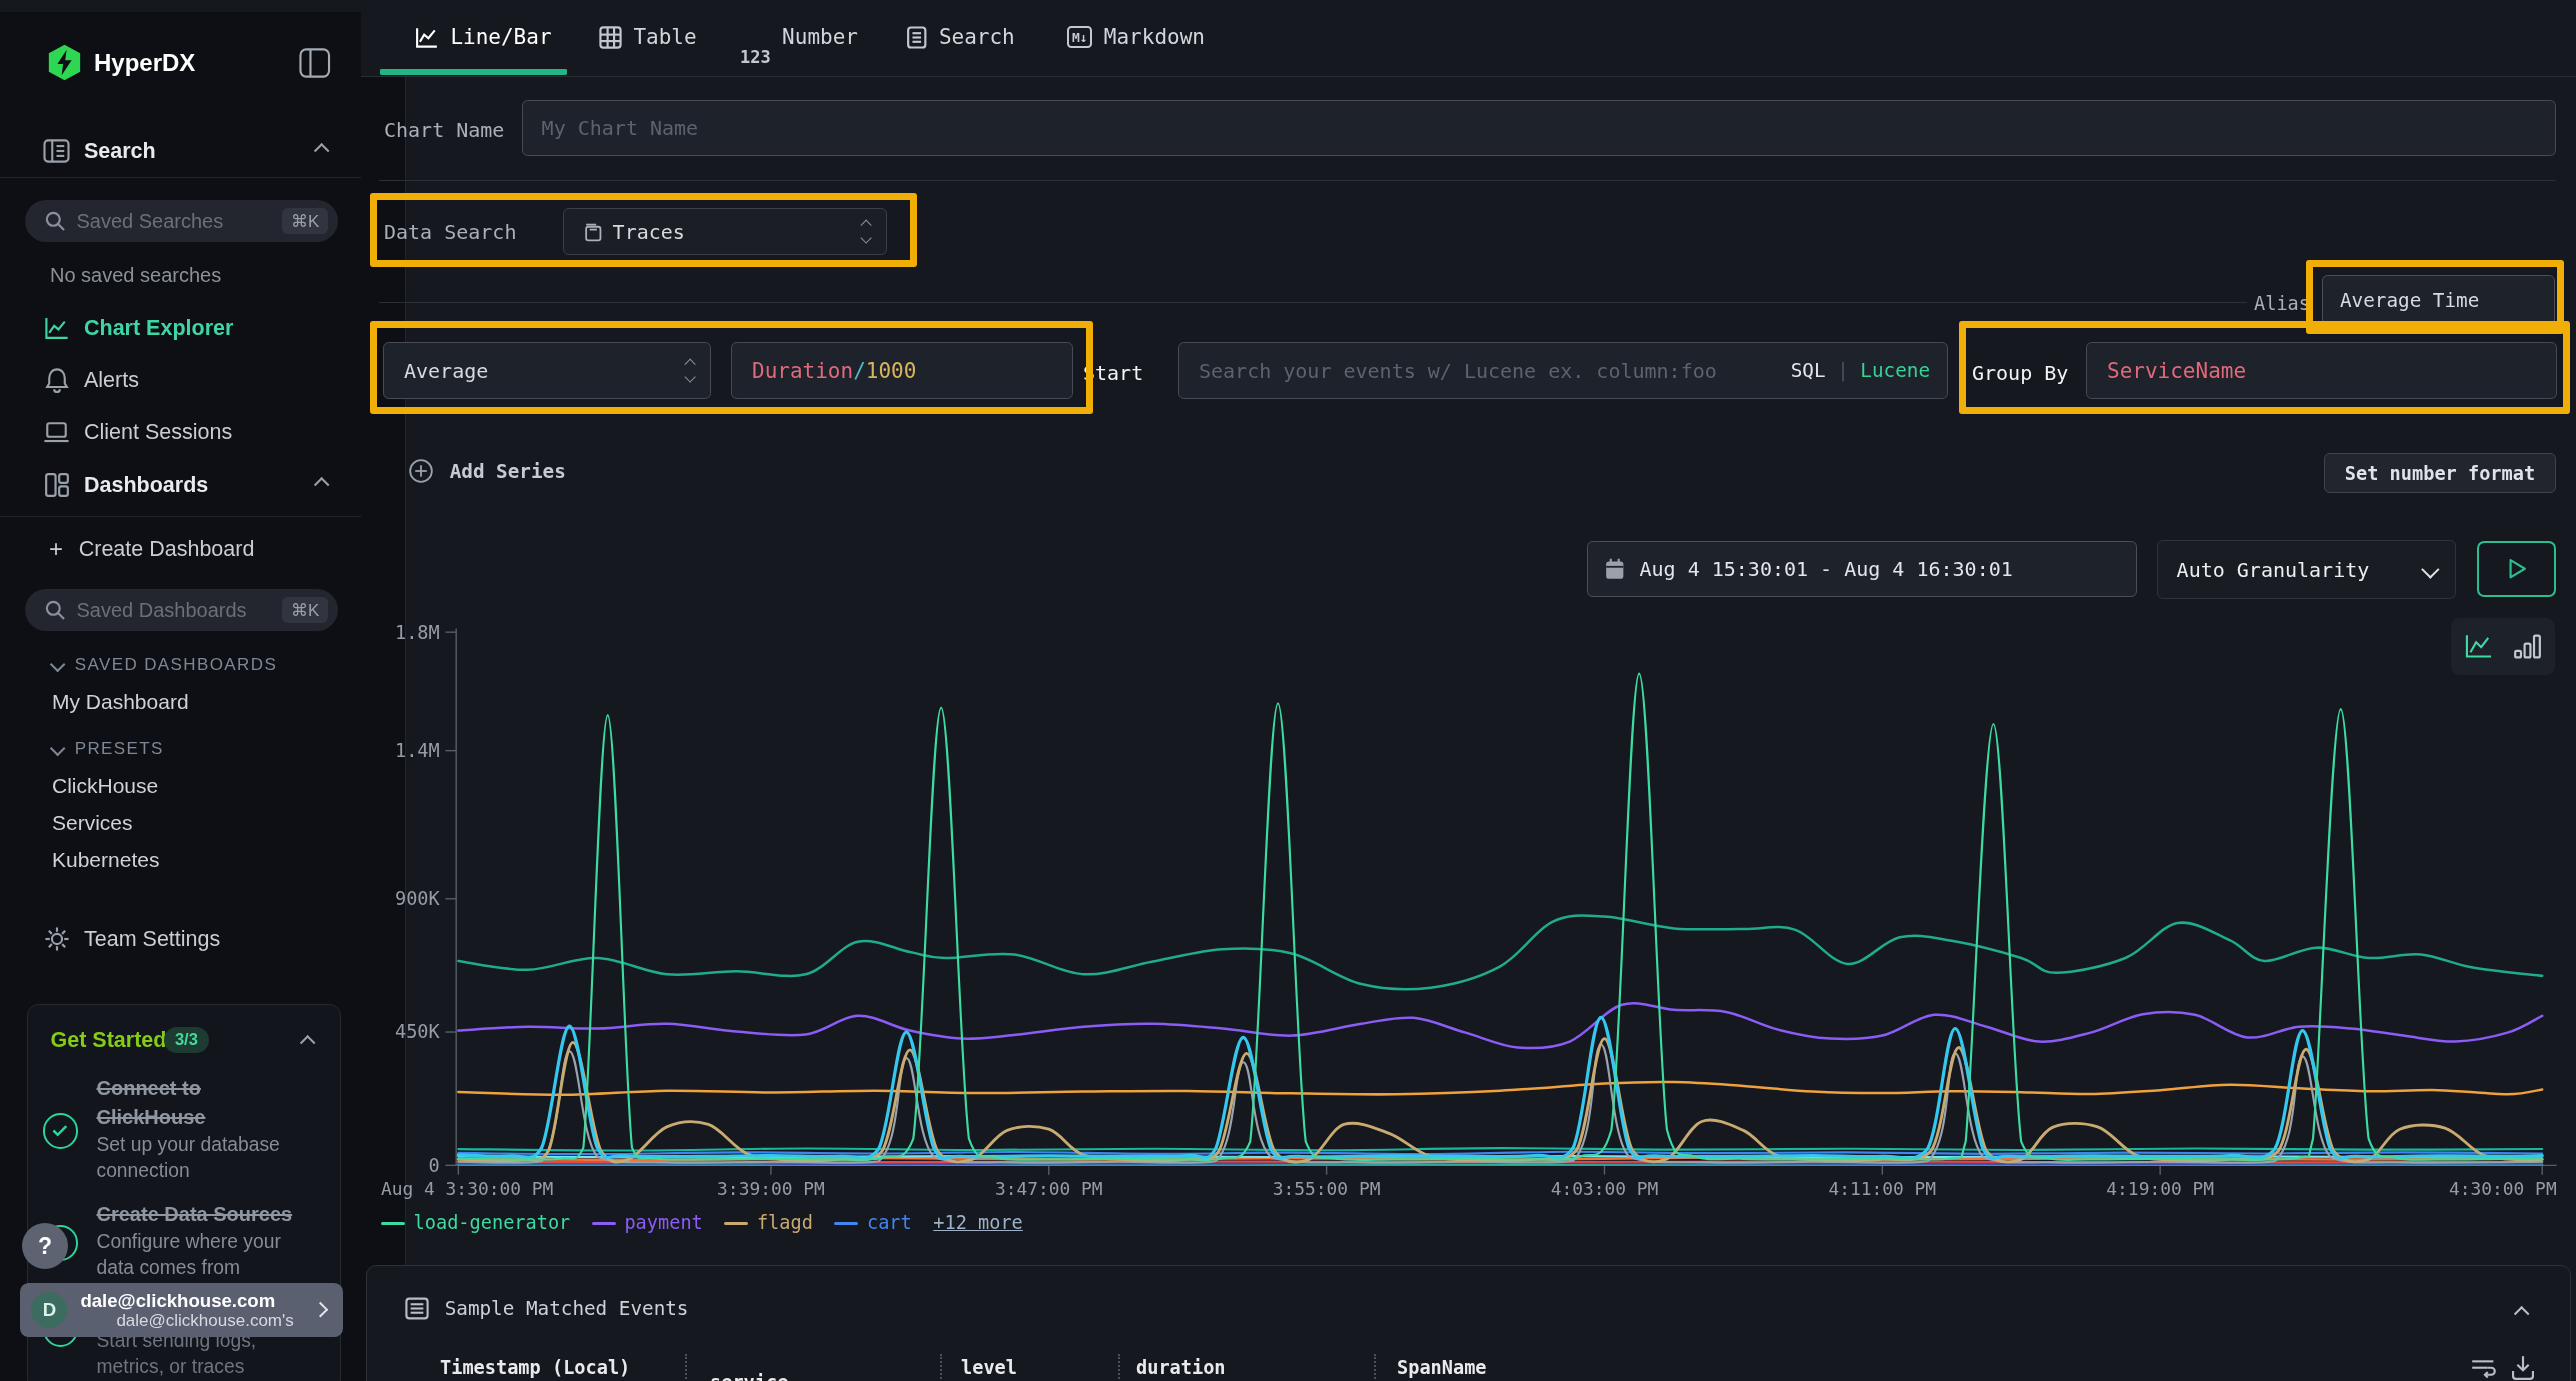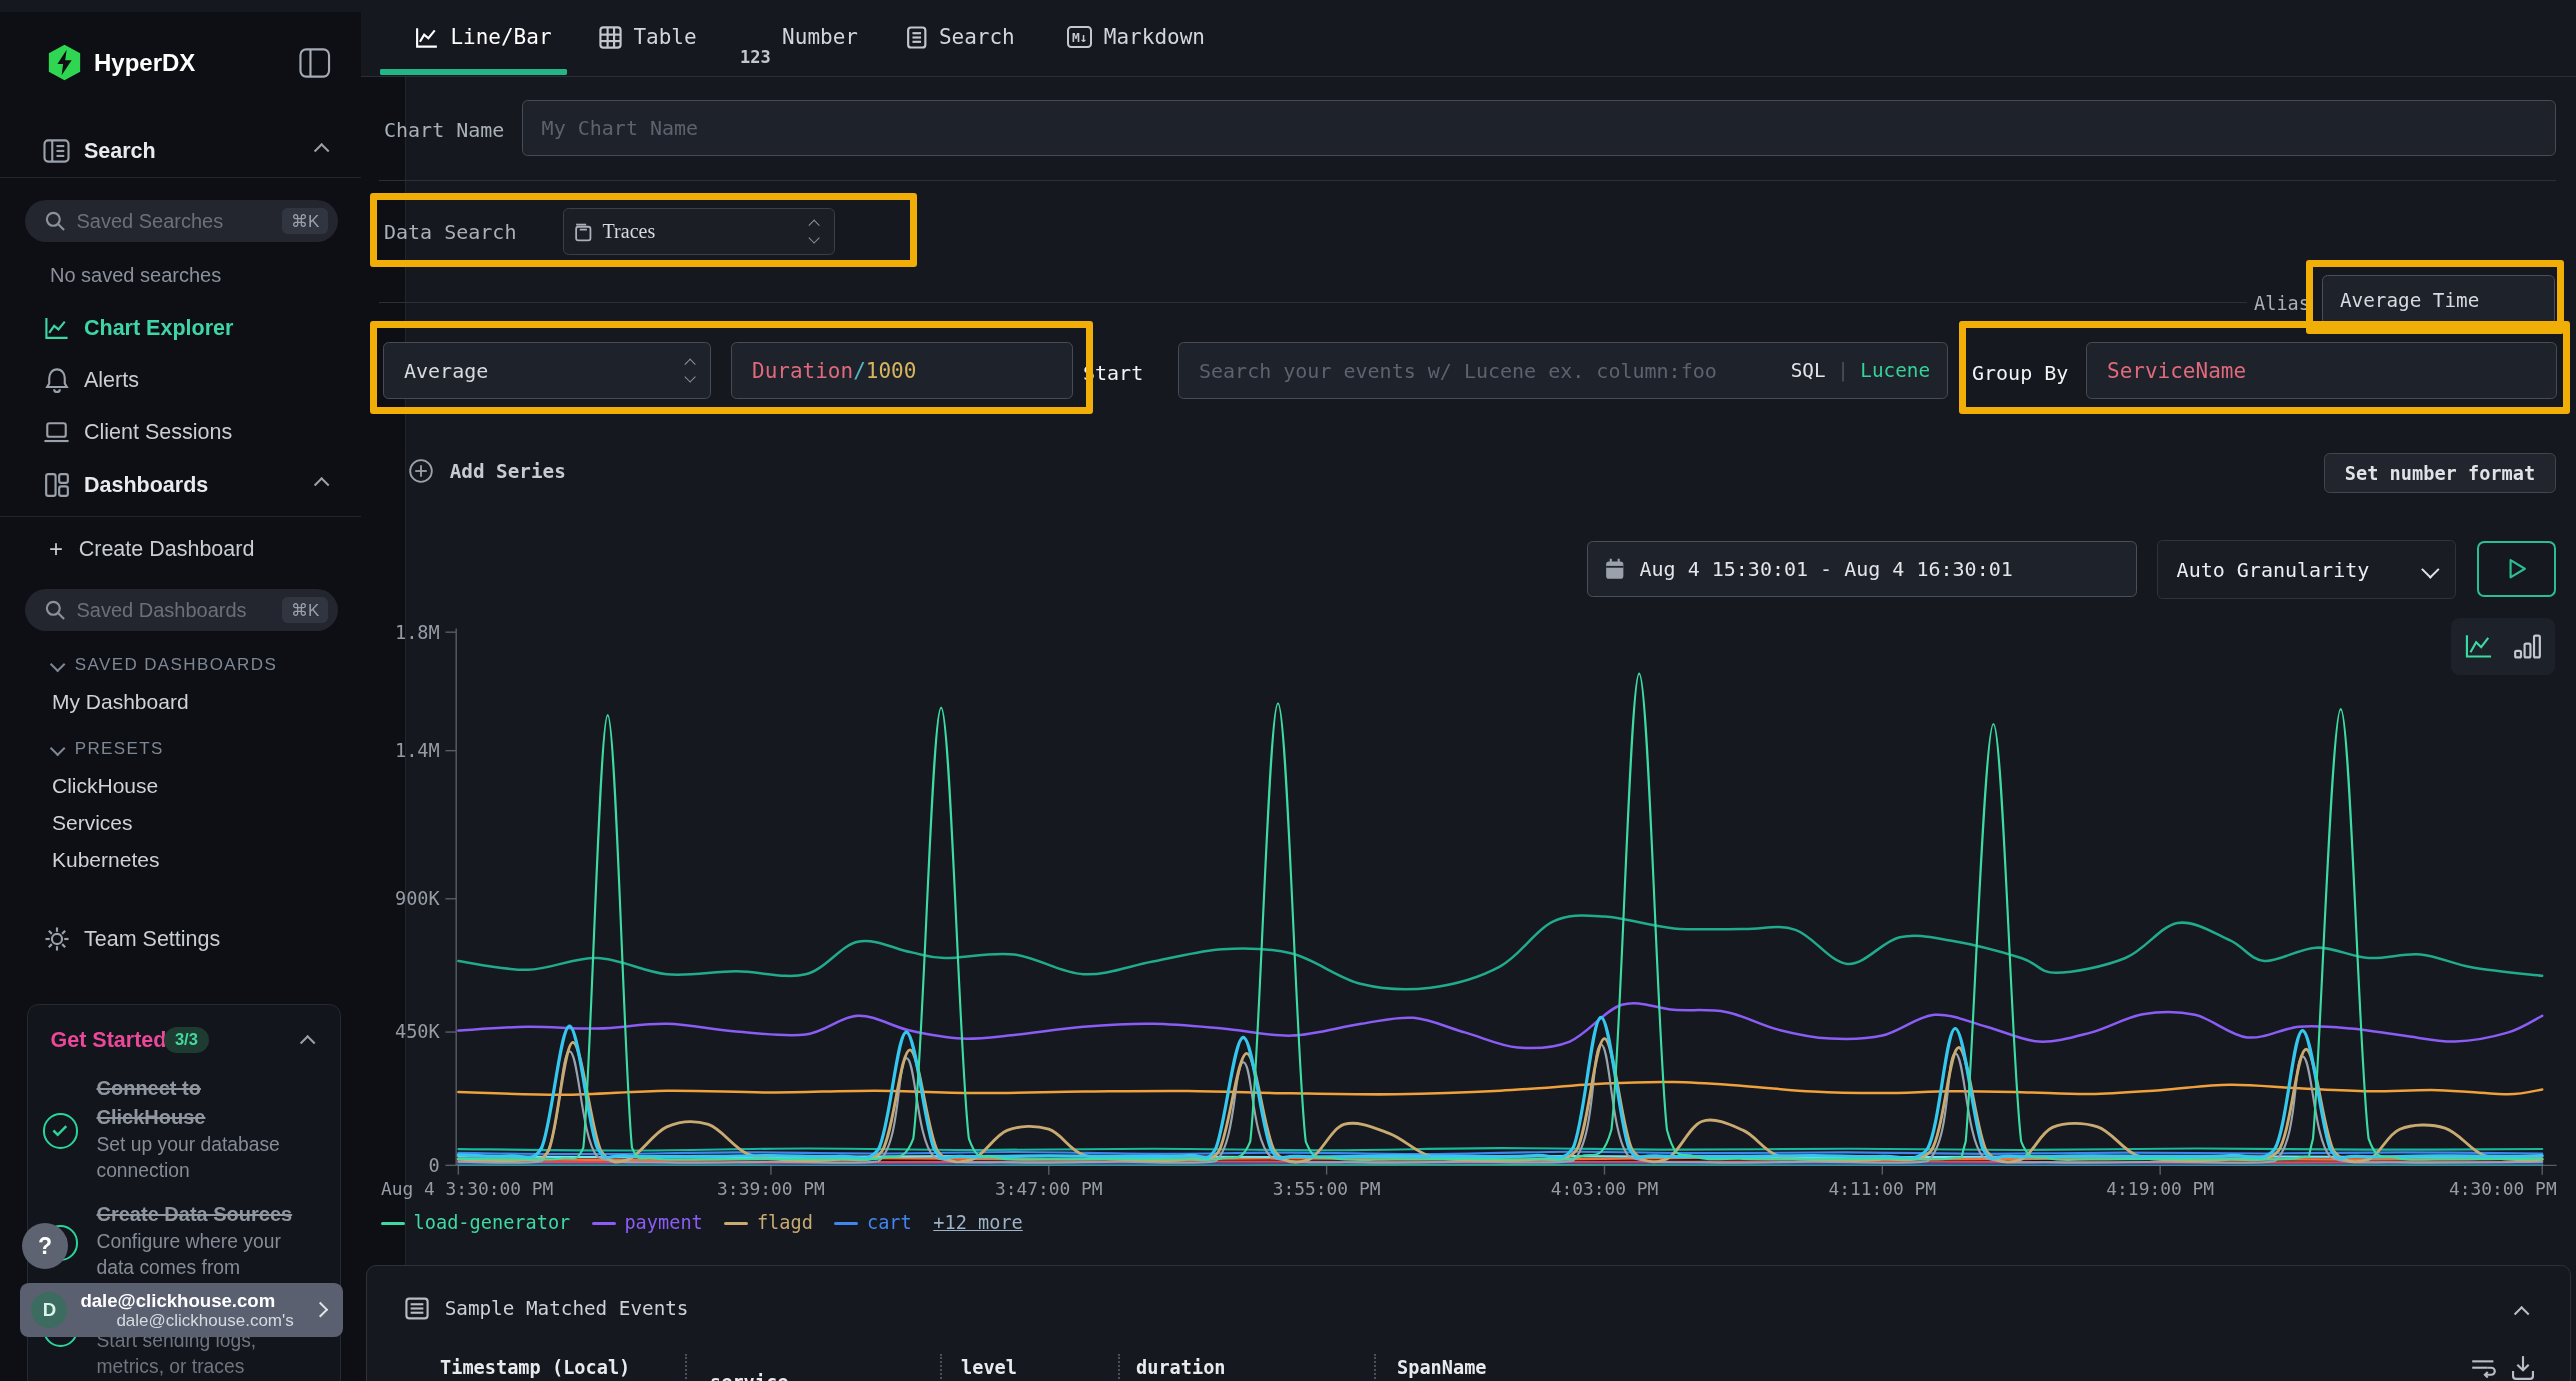--- a/index.html
+++ b/index.html
@@ -16,21 +16,21 @@
   .chev{display:inline-block;width:9.3px;height:9.3px;border-right:2.1px solid currentColor;border-bottom:2.1px solid currentColor;}
   .chev.up{transform:rotate(-135deg);}
   .chev.down{transform:rotate(45deg);}
   .chev.right{transform:rotate(-45deg);}
   .pill{position:absolute;left:25px;width:313px;height:42px;background:#23262e;border-radius:715px;display:flex;align-items:center;color:#6b7078;font-size:20px;}
   .pill .mag{margin:0 11.4px 0 18.6px;}
   .kbd{margin-left:auto;margin-right:10px;background:#31353f;border-radius:5.7px;padding:2.9px 8.6px;font-size:17px;color:#9aa0aa;}
   .seclabel{position:absolute;color:#7e8794;font-size:17px;letter-spacing:1.4px;display:flex;align-items:center;gap:11.4px;}
   .navlink{position:absolute;left:52px;color:#ced2d9;font-size:21px;}
   #gs-card{position:absolute;left:26.5px;top:992px;width:312px;height:385px;background:#12151b;border:1.4px solid #262a33;border-radius:11.4px;}
-  .gs-title{position:absolute;left:23px;top:23px;font-weight:bold;font-size:21.5px;color:#ec4899;font-family:"Liberation Sans",sans-serif;}
+  .gs-title{position:absolute;left:23px;top:23px;font-weight:bold;font-size:21.5px;color:#84cc16;font-family:"Liberation Sans",sans-serif;}
   .gs-badge{position:absolute;left:136px;top:21.5px;background:#1d3b31;color:#41d99e;font-size:16.5px;font-weight:bold;border-radius:715px;padding:3.6px 11.4px;font-family:"Liberation Sans",sans-serif;}
   .gs-strike{color:#8f96a0;font-weight:bold;font-size:20px;text-decoration:line-through;line-height:29px;font-family:"Liberation Sans",sans-serif;}
   .gs-desc{color:#858c97;font-size:19.3px;line-height:26px;font-family:"Liberation Sans",sans-serif;}
   .chkcirc{position:absolute;width:31.5px;height:31.5px;border:2.1px solid #2bd59a;border-radius:50%;display:flex;align-items:center;justify-content:center;}
   #user-chip{position:absolute;left:20px;top:1271px;width:323px;height:54px;background:#5a6070;border-radius:8.6px;display:flex;align-items:center;z-index:6;}
   #help-btn{position:absolute;left:22px;top:1211px;width:46px;height:46px;border-radius:50%;background:#5d6370;color:#fff;display:flex;align-items:center;justify-content:center;font-size:23px;font-weight:bold;z-index:7;font-family:"Liberation Sans",sans-serif;}
   
   #topbar{position:absolute;left:361px;top:0;width:2215px;height:76px;background:#15181e;border-bottom:1.4px solid #2b2e35;}
   .tab{position:absolute;top:0;height:74px;display:flex;align-items:center;gap:11.4px;font-size:21px;color:#d2d6dc;}
   .tab .ic{color:#c3c8d0;display:flex;align-items:center;}
@@ -291,21 +291,21 @@
   </div>
 
   <div class="abs flabel" style="left:384px;top:118px;">Chart Name</div>
   <div class="input" style="left:522px;top:100px;width:2034px;height:56px;padding-left:18.6px;">
     <span class="ph">My Chart Name</span>
   </div>
   <div class="hdiv" style="left:379px;top:180px;width:2177px;"></div>
 
   <div class="hl" style="left:370px;top:193px;width:547px;height:74px;"></div>
   <div class="abs flabel" style="left:384px;top:220px;">Data Search</div>
-  <div class="input" style="left:563px;top:208px;width:272px;height:47px;border-color:#3a3f49;background:#1b1e25;padding-left:10px;font-family:Liberation Serif, serif;">
+  <div class="input" style="left:563px;top:208px;width:324px;height:47px;border-color:#3a3f49;background:#1b1e25;padding-left:20px;">
     <span style="display:flex;margin-right:10px;">
       <svg width="18.6" height="21.5" viewBox="0 0 26 30">
           <rect x="3" y="8" width="20" height="19" rx="3" fill="none" stroke="#aab0ba" stroke-width="2.5"></rect>
           <line x1="3" y1="5" x2="17" y2="5" stroke="#aab0ba" stroke-width="2.5"></line>
           <line x1="8" y1="12" x2="18" y2="12" stroke="#aab0ba" stroke-width="2.5"></line>
         </svg>
     </span>
     <span style="color:#d7dbe0;font-size:20px;">Traces</span>
     <span class="selchev">
         <span class="chev up"></span>

